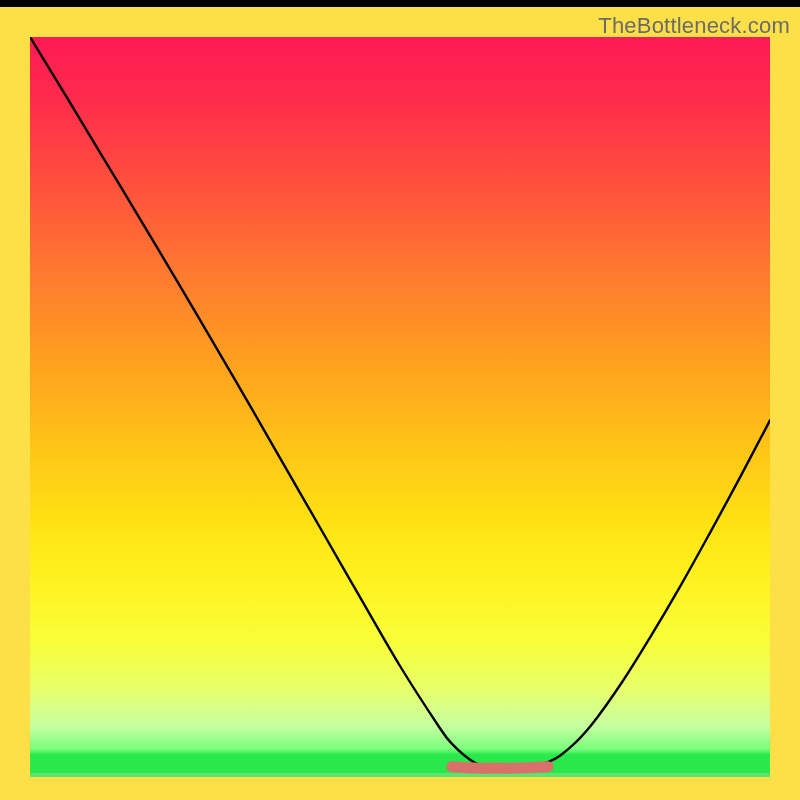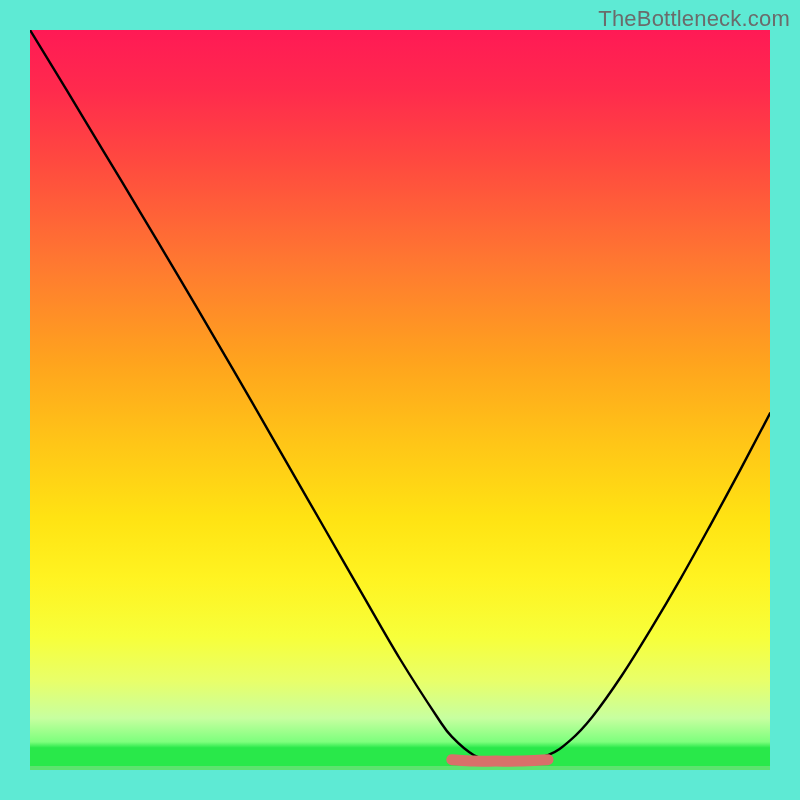--- a/index.html
+++ b/index.html
@@ -7,21 +7,22 @@
     padding: 0;
     width: 800px;
     height: 800px;
     background: #000;
     overflow: hidden;
     font-family: Arial, Helvetica, sans-serif;
   }
   .frame {
     position: absolute;
     inset: 0;
-    background: #5eead4;
+    background: #fde047;
+    margin-top: 7px;
   }
   .plot {
     position: absolute;
     left: 30px;
     top: 30px;
     width: 740px;
     height: 740px;
     overflow: hidden;
   }
   .gradient {

